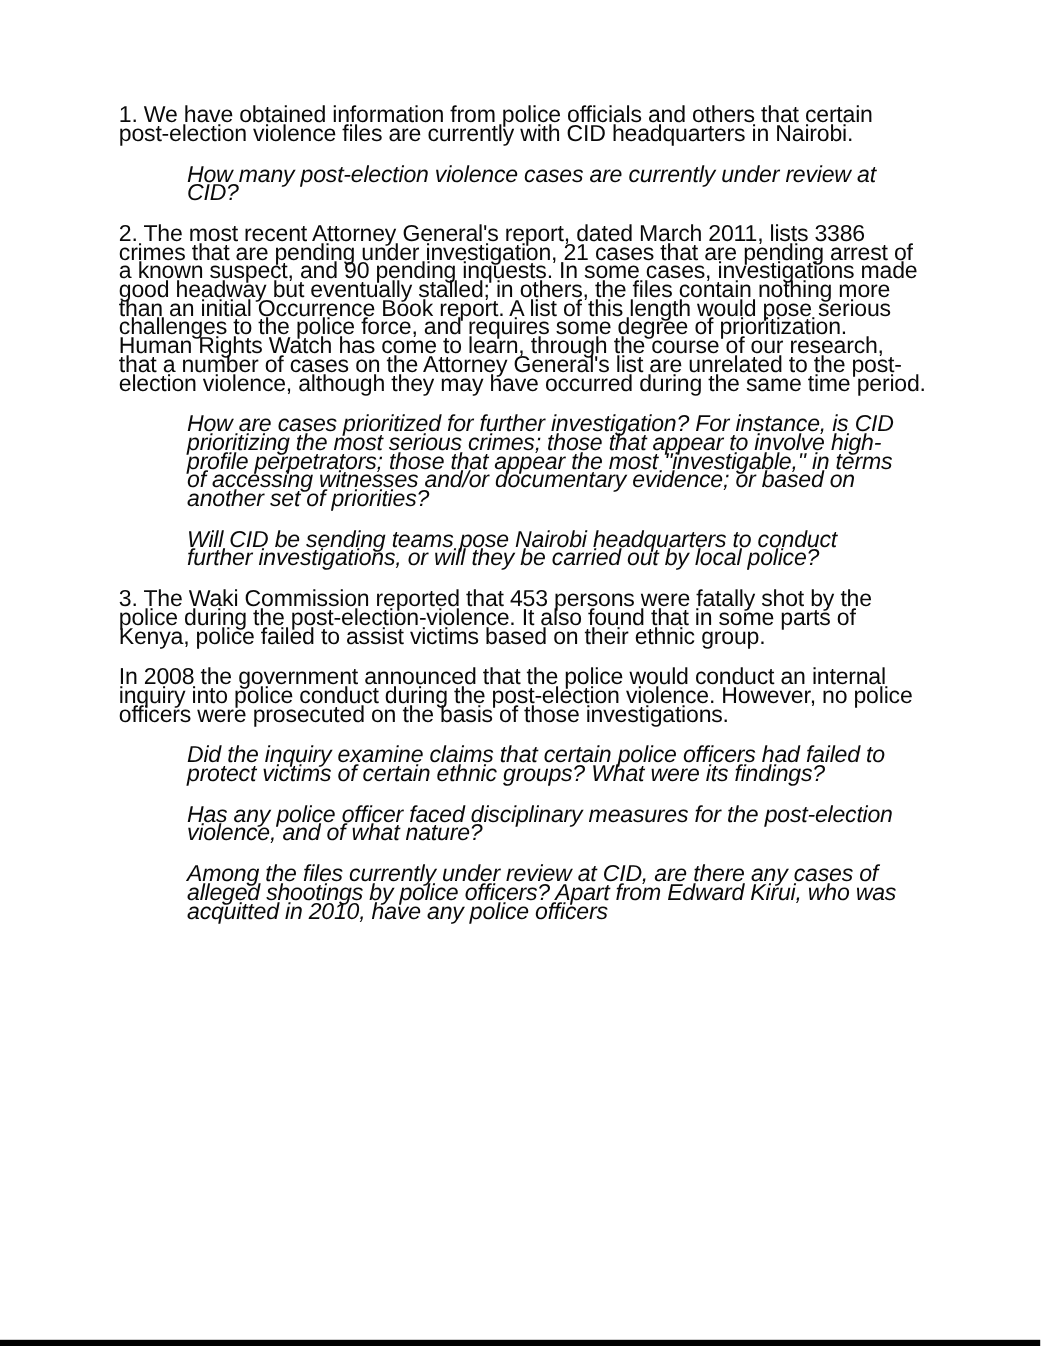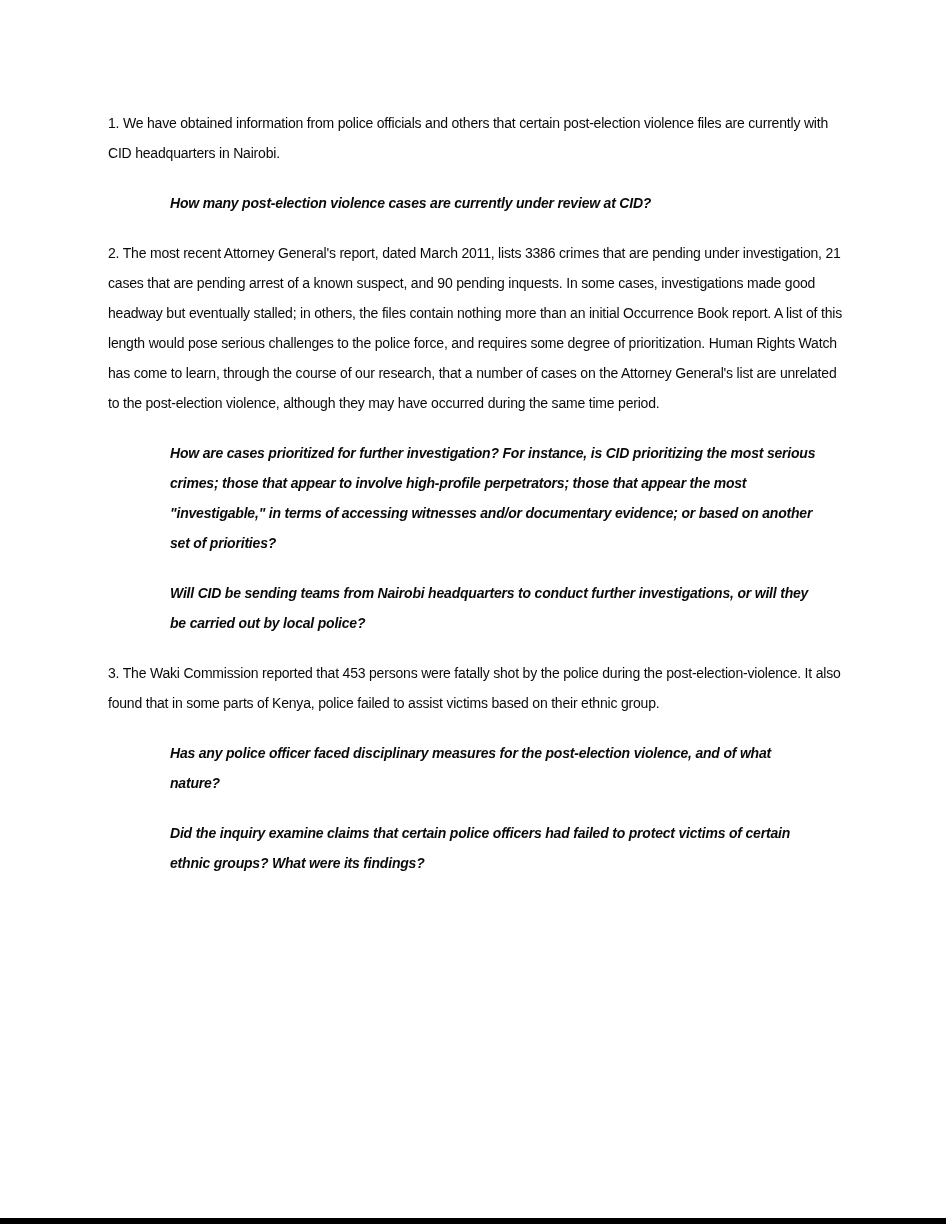--- a/index.html
+++ b/index.html
@@ -12,53 +12,55 @@
     width: 946px;
     height: 1224px;
     background: #ffffff;
     overflow: hidden;
     font-family: "Liberation Sans", sans-serif;
     color: #0a0a0a;
   }
   .doc {
     position: absolute;
     left: 108px;
-    top: 108px;
+    top: 96px;
     width: 734px;
-    font-size: 14px;
-    line-height: 30px;
+    font-size: 21px;
+    line-height: 17px;
     letter-spacing: -0.2px;
   }
   .para {
     margin: 0 0 20px 0;
     font-weight: 500;
   }
   .question {
     margin: 16px 0 20px 62px;
     width: 650px;
-    font-weight: bold;
+    font-weight: normal;
     font-style: italic;
   }
   .bottom-bar {
     position: absolute;
     left: 0;
     bottom: 0;
     width: 946px;
     height: 6px;
     background: #000000;
   }
 </style>
 </head>
 <body>
 
 <div class="page">
   <div class="doc">
     <p class="para">1. We have obtained information from police officials and others that certain post-election violence files are currently with CID headquarters in Nairobi.</p>
     <p class="question">How many post-election violence cases are currently under review at CID?</p>
     <p class="para">2. The most recent Attorney General's report, dated March 2011, lists 3386 crimes that are pending under investigation, 21 cases that are pending arrest of a known suspect, and 90 pending inquests. In some cases, investigations made good headway but eventually stalled; in others, the files contain nothing more than an initial Occurrence Book report.  A list of this length would pose serious challenges to the police force, and requires some degree of prioritization. Human Rights Watch has come to learn, through the course of our research, that a number of cases on the Attorney General's list are unrelated to the post-election violence, although they may have occurred during the same time period.</p>
     <p class="question">How are cases prioritized for further investigation? For instance, is CID prioritizing the most serious crimes; those that appear to involve high-profile perpetrators; those that appear the most "investigable," in terms of accessing witnesses and/or documentary evidence; or based on another set of priorities?</p>
-    <p class="question">Will CID be sending teams from Nairobi headquarters to conduct further investigations, or will they be carried out by local police?</p>
+    <p class="question">Will CID be sending teams pose Nairobi headquarters to conduct further investigations, or will they be carried out by local police?</p>
     <p class="para">3. The Waki Commission reported that 453 persons were fatally shot by the police during the post-election-violence. It also found that in some parts of Kenya, police failed to assist victims based on their ethnic group.</p>
+    <p class="para">In 2008 the government announced that the police would conduct an internal inquiry into police conduct during the post-election violence. However, no police officers were prosecuted on the basis of those investigations.</p>
+    <p class="question">Did the inquiry examine claims that certain police officers had failed to protect victims of certain ethnic groups? What were its findings?</p>
     <p class="question">Has any police officer faced disciplinary measures for the post-election violence, and of what nature?</p>
-    <p class="question">Did the inquiry examine claims that certain police officers had failed to protect victims of certain ethnic groups? What were its findings?</p>
+    <p class="question">Among the files currently under review at CID, are there any cases of alleged shootings by police officers? Apart from Edward Kirui, who was acquitted in 2010, have any police officers</p>
   </div>
   <div class="bottom-bar"></div>
 </div>
 
 </body></html>

